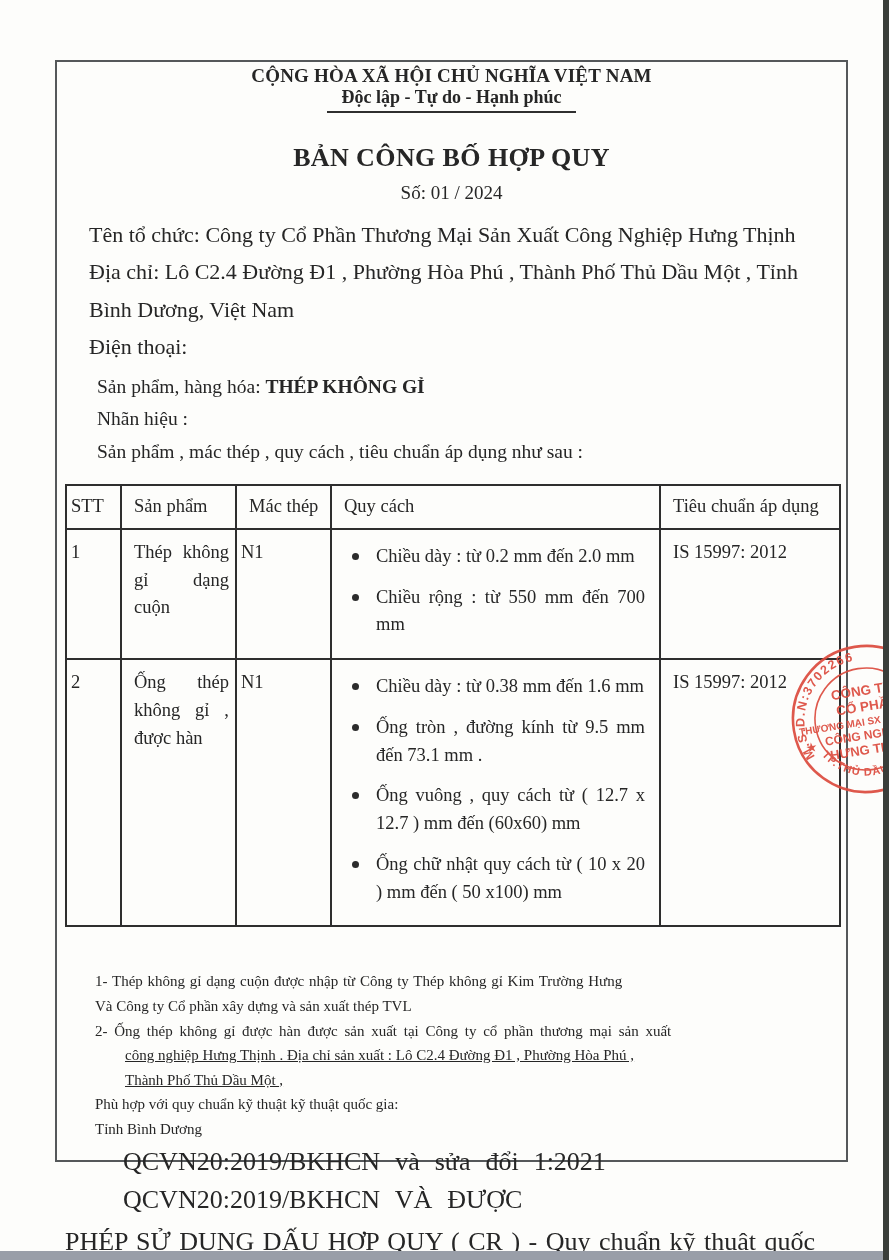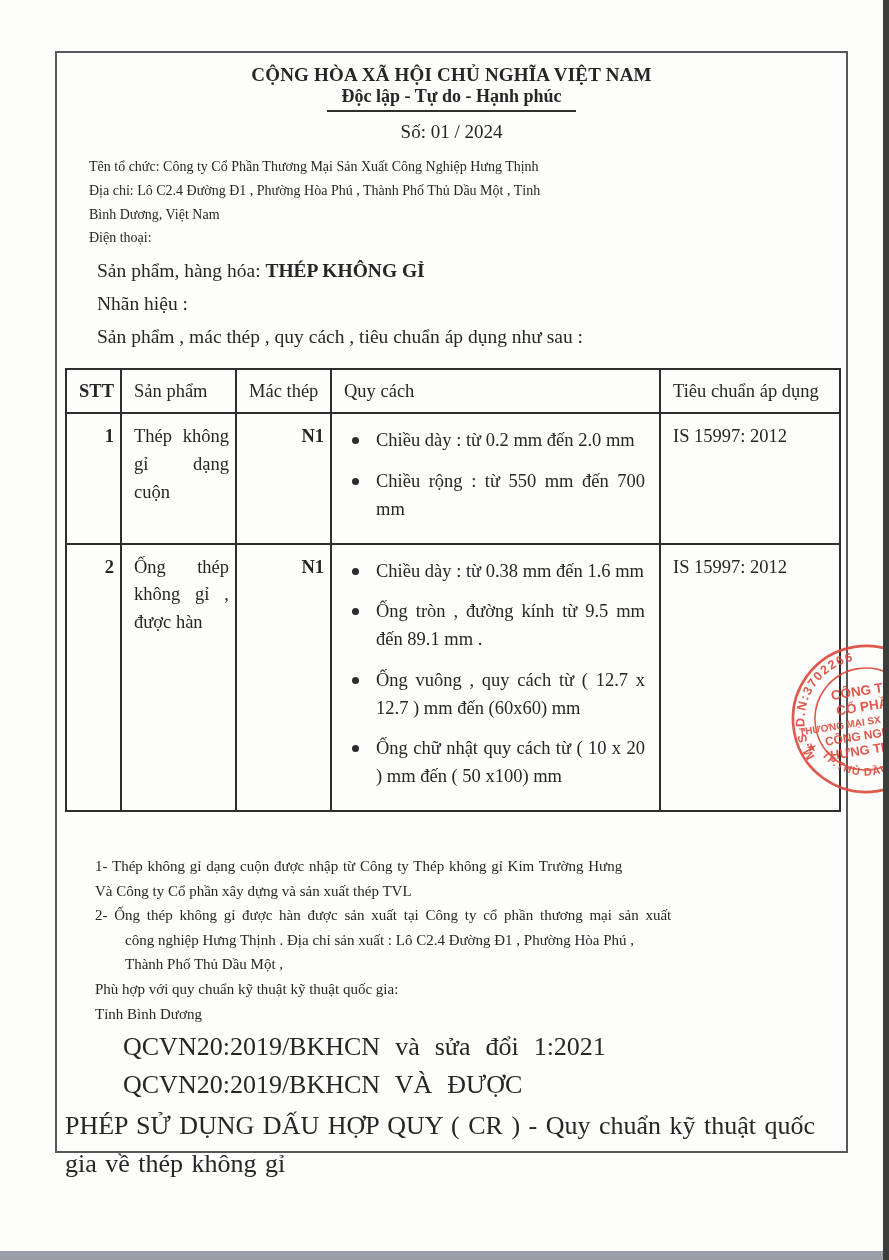--- a/index.html
+++ b/index.html
@@ -7,61 +7,61 @@
     position:relative; width:889px; height:1260px;
     background:#fdfdfb; overflow:hidden;
     font-family:"Liberation Serif","DejaVu Serif",serif;
     color:#262626;
   }
   
   .band-right  { position:absolute; top:0; right:0; width:6px; height:1260px; background:#3a3e3a; z-index:12; }
   .band-bottom { position:absolute; left:0; bottom:0; width:889px; height:9px; background:#999ea8; z-index:11; }
 
   .border-box {
-    position:absolute; left:55px; top:51px; width:793px; height:1102px;
-    border:2px solid #55585a; box-sizing:border-box; padding-top:11px;
+    position:absolute; left:55px; top:60px; width:793px; height:1102px;
+    border:2px solid #55585a; box-sizing:border-box; padding-top:3px;
     background:transparent;
   }
 
   .nat1 { text-align:center; font-weight:bold; font-size:19px; letter-spacing:.2px; }
   .nat2 { text-align:center; font-weight:bold; font-size:18px; }
   .nat2 .u { display:inline-block; border-bottom:2px solid #2f2f2f; padding:0 14px 3px 14px; }
 
   .doc-title { text-align:center; font-weight:bold; font-size:26px; margin-top:30px; letter-spacing:.4px; }
   .doc-no    { text-align:center; font-size:19px; margin-top:9px; }
 
-  .org  { margin:12px 28px 0 32px; font-size:14px; line-height:1.7; }
+  .org  { margin:12px 28px 0 32px; font-size:22px; line-height:1.7; }
   .prod { margin:5px 28px 0 40px; font-size:19.5px; line-height:1.68; }
   .bold { font-weight:bold; }
 
   table.spec {
     border-collapse:collapse; margin:15px 0 0 8px; width:774px;
     font-size:18.5px; table-layout:fixed;
   }
   table.spec th, table.spec td { border:2px solid #2e2e2e; box-sizing:border-box; }
   table.spec th {
     font-weight:normal; text-align:left; height:44px;
     padding:4px 6px 4px 12px; vertical-align:middle;
   }
-  table.spec th.c, table.spec td.c { text-align:right; padding-left:4px;font-weight:bold; }
+  table.spec th.c, table.spec td.c { text-align:left; padding-left:4px; }
   table.spec td { vertical-align:top; padding:9px 6px 6px 12px; line-height:1.5; }
   td.prod-cell { text-align:justify; padding-right:10px; }
   td.spec-cell { padding-left:34px; }
   .row1 { height:96px; }
   .row2 { height:236px; }
 
   ul.bullets { list-style:none; margin:4px; padding:0; }
   ul.bullets li { position:relative; padding-left:28px; margin-bottom:13px; text-align:justify; padding-right:4px; }
   ul.bullets li::before {
     content:""; position:absolute; left:4px; top:10px;
     width:7px; height:7px; border-radius:50%; background:#2c2c2c;
   }
 
   .notes { margin:42px 26px 0 38px; font-size:15px; line-height:1.64; }
-  .notes .ind { margin-left:30px; }
+  .notes .ind { margin-left:30px;text-decoration:underline; }
   .notes .ws1 { word-spacing:1px; }
   .notes .ws3 { word-spacing:3px; }
 
   .qcvn { margin:2px 9px 0 8px; font-size:26px; line-height:1.45; }
   .qcvn .l1 { padding-left:58px; word-spacing:8.5px; }
   .qcvn .l2 { word-spacing:2px; margin-top:4px; }
 
   .stamp {
     position:absolute; left:780px; top:633px; width:172px; height:172px;
     color:#dc4b3e; z-index:5; opacity:.92;
@@ -74,20 +74,21 @@
 
 <div class="page">
 
   <div class="border-box">
 
     <div class="nat1">CỘNG HÒA XÃ HỘI CHỦ NGHĨA VIỆT NAM</div>
     <div class="nat2">
       <span class="u">Độc lập - Tự do - Hạnh phúc</span>
     </div>
 
+    <div class="doc-title">BẢN CÔNG BỐ HỢP QUY</div>
     <div class="doc-no">Số: 01 / 2024</div>
 
     <div class="org">
       <div>Tên tổ chức: Công ty Cổ Phần Thương Mại Sản Xuất Công Nghiệp Hưng Thịnh</div>
       <div>Địa chỉ: Lô C2.4 Đường Đ1 , Phường Hòa Phú , Thành Phố Thủ Dầu Một , Tỉnh</div>
       <div>Bình Dương, Việt Nam</div>
       <div>Điện thoại:</div>
     </div>
 
     <div class="prod">
@@ -126,21 +127,21 @@
         </td>
         <td>IS 15997: 2012</td>
       </tr>
       <tr class="row2">
         <td class="c">2</td>
         <td class="prod-cell">Ống thép không gỉ , được hàn</td>
         <td class="c">N1</td>
         <td class="spec-cell">
           <ul class="bullets">
             <li>Chiều dày : từ 0.38 mm đến 1.6 mm</li>
-            <li>Ống tròn , đường kính từ 9.5 mm đến 89.1 mm .</li>
+            <li>Ống tròn , đường kính từ 9.5 mm đến 73.1 mm .</li>
             <li>Ống vuông , quy cách từ ( 12.7 x 12.7 ) mm đến (60x60) mm</li>
             <li>Ống chữ nhật quy cách từ ( 10 x 20 ) mm đến ( 50 x100) mm</li>
           </ul>
         </td>
         <td>IS 15997: 2012</td>
       </tr>
     </tbody>
       </table>
 
     <div class="notes">

